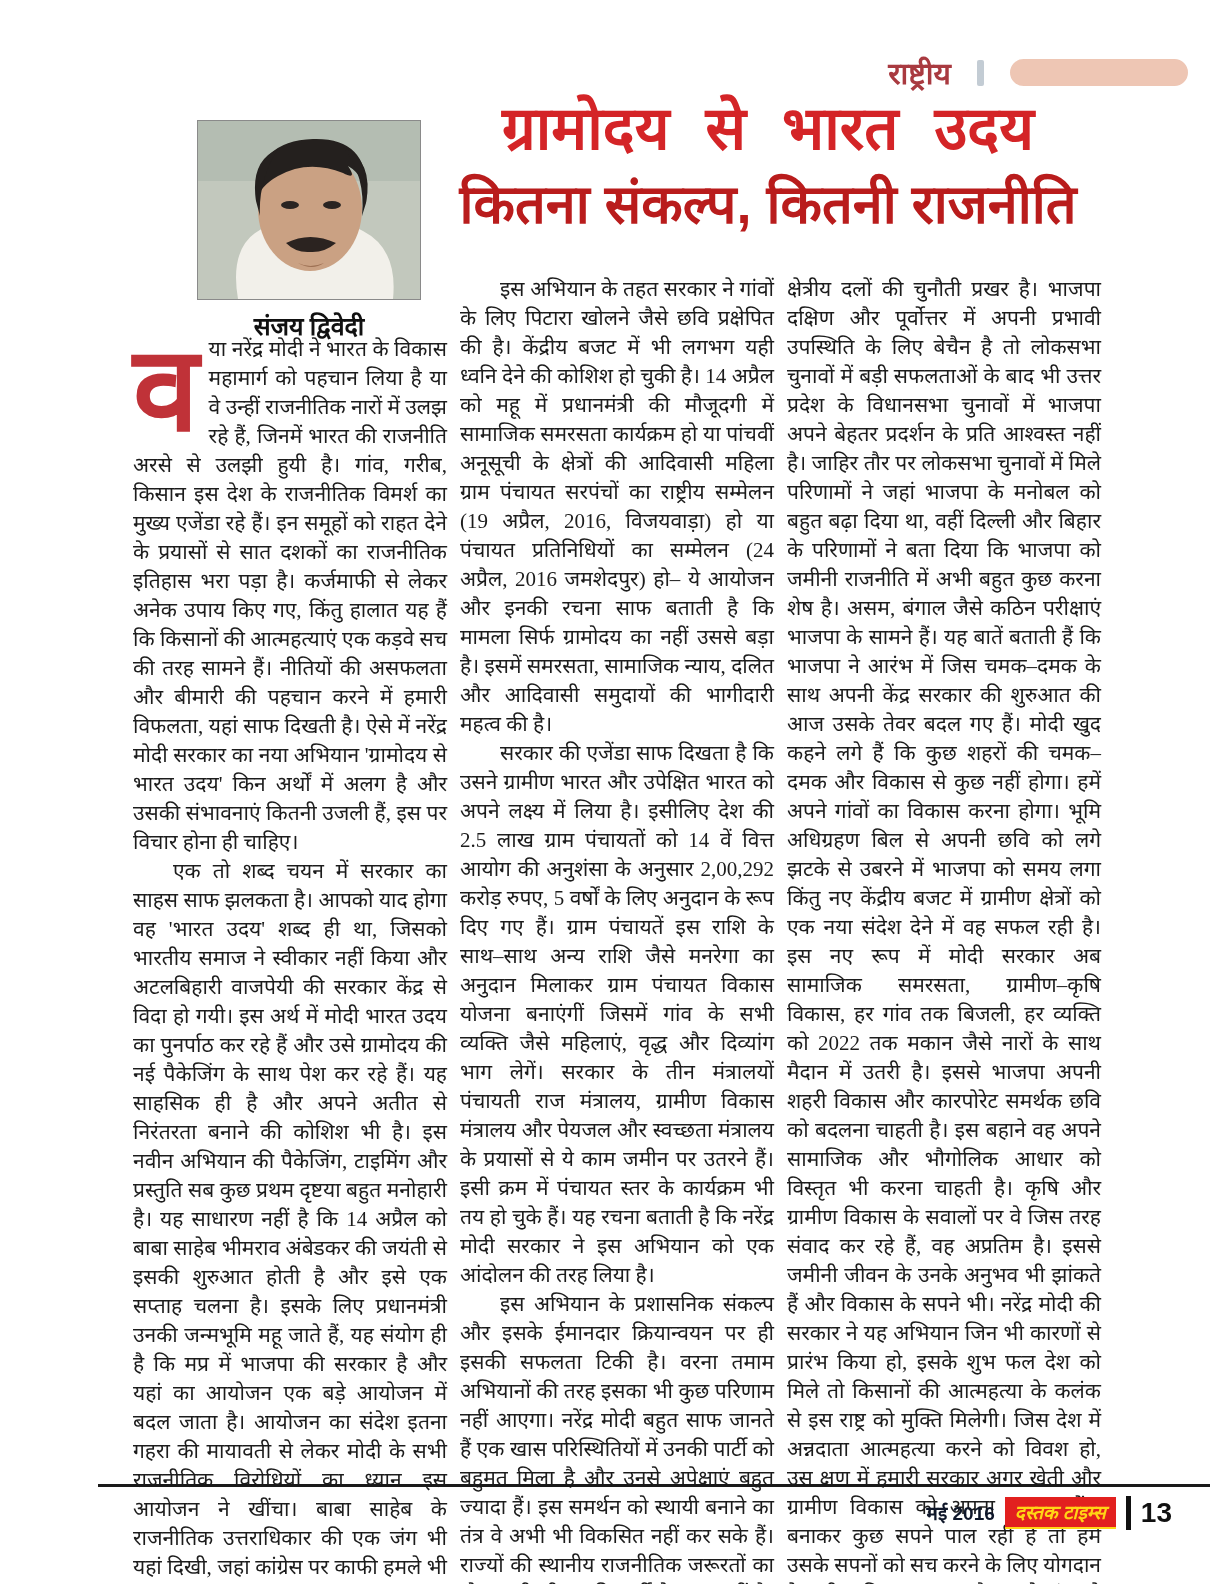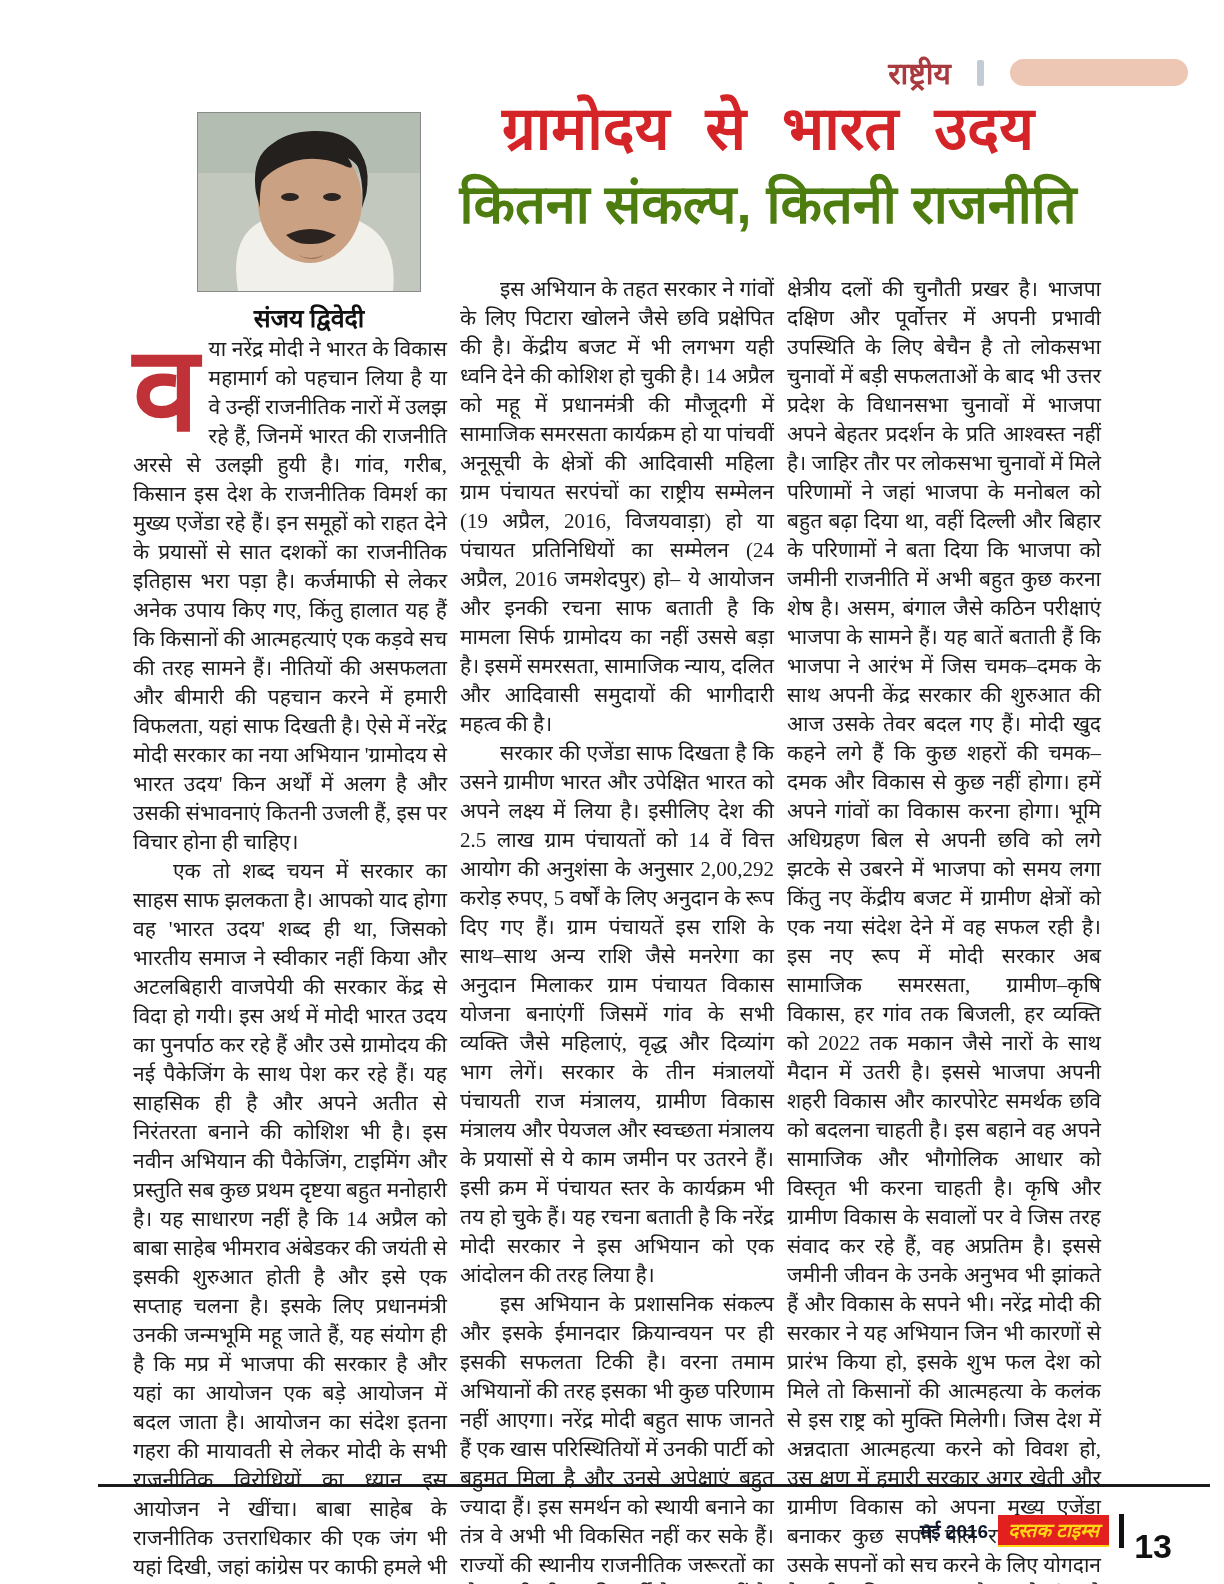--- a/index.html
+++ b/index.html
@@ -25,39 +25,39 @@
   .section-divider{
     width:7px;height:26px;background:#c3ccd4;border-radius:2px;
   }
   .section-pill{
     width:178px;height:27px;border-radius:14px;background:#eec6b4;
   }
 
   
   .masthead{position:absolute;left:133px;top:100px;width:970px;height:235px;}
   .photo-wrap{
-    position:absolute;left:62px;top:12px;width:228px;text-align:center;
+    position:absolute;left:62px;top:20px;width:228px;text-align:center;
   }
   .photo{
     width:222px;height:178px;border:1px solid #8a8a8a;background:#c9cdc4;
     display:block;margin:0 auto;
   }
   .photo-caption{
     margin-top:8px;font-size:25px;font-weight:bold;color:#111;
   }
   .title-block{
     position:absolute;left:300px;top:0;width:670px;text-align:center;
   }
   .article-title{
     font-size:60px;line-height:66px;font-weight:900;color:#d42427;
     letter-spacing:0;margin:0;
     font-family:Liberation Mono, monospace;
   }
   .article-subtitle{
-    font-size:54px;line-height:60px;font-weight:900;color:#4d7c0f;
+    font-size:54px;line-height:60px;font-weight:900;color:#b91c1c;
     margin:8px 0 0 0;
     font-family:"Liberation Sans","DejaVu Sans",sans-serif;
   }
 
   
   .body-area{
     position:absolute;left:133px;top:275px;width:970px;
   }
   .cols{display:flex;gap:13px;align-items:flex-start;}
   .col{width:314px;}
@@ -92,23 +92,22 @@
   .footer-logo{
     background:#e2201f;color:#ffd515;
     font-size:19px;font-weight:bold;font-style:italic;
     padding:2px 10px 2px 10px;
     border-bottom:2px solid #ffd515;
     font-family:"Liberation Sans","DejaVu Sans",sans-serif;
     white-space:nowrap;
   }
   .footer-bar{width:5px;height:34px;background:#111;}
   .footer-page{
-    font-size:34px;font-weight:900;color:#111;
+    font-size:28px;font-weight:900;color:#111;
     font-family:"Liberation Sans","DejaVu Sans",sans-serif;
-    margin-top:31px;
   }
 </style>
 </head>
 <body>
 
 <div class="page">
 
   <div class="section-header">
     <span class="section-label">राष्ट्रीय</span>
     <span class="section-divider"></span>

